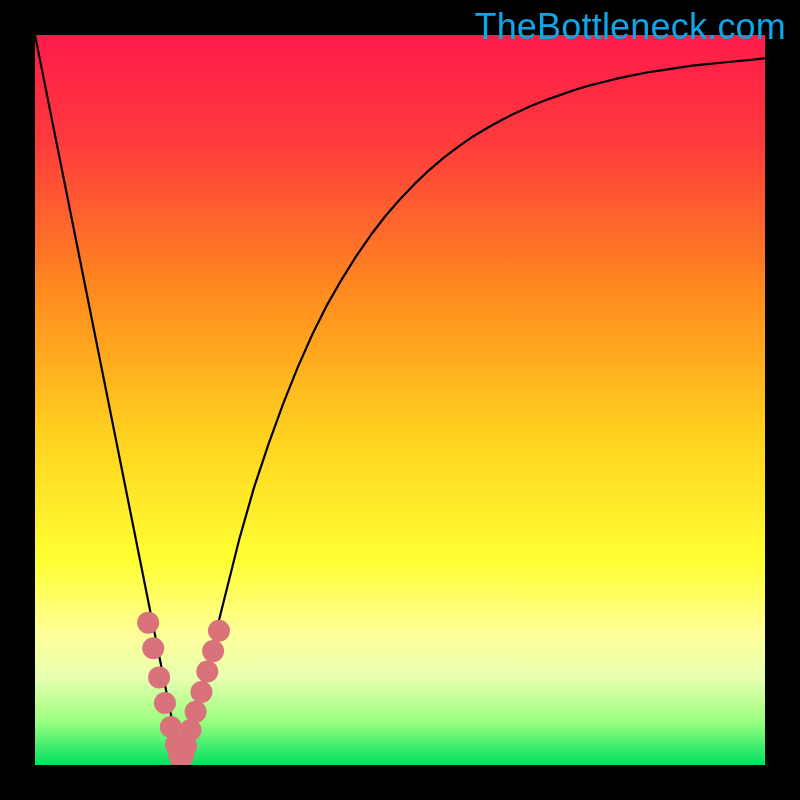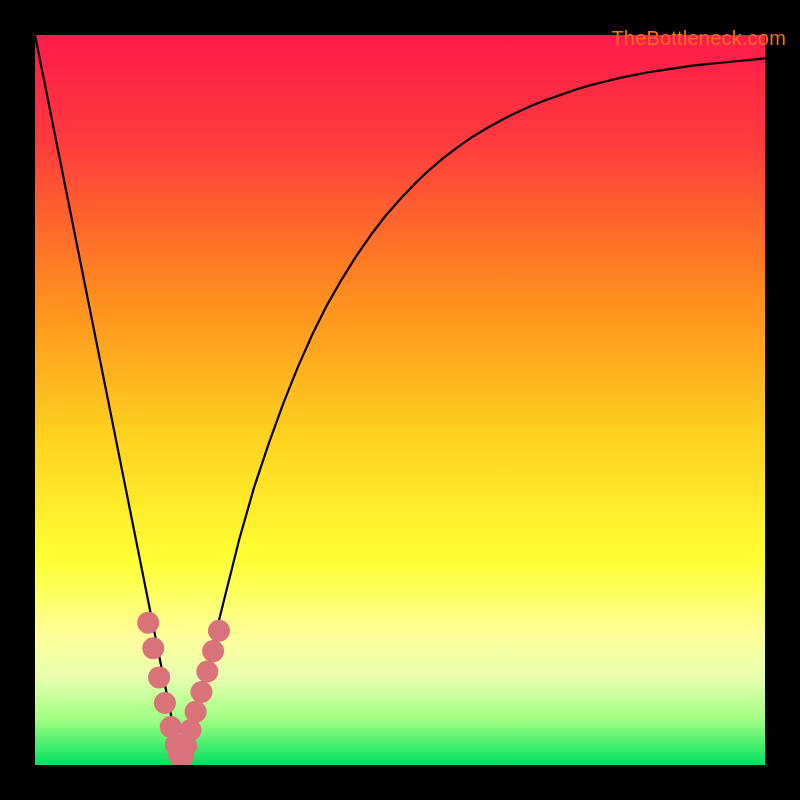--- a/index.html
+++ b/index.html
@@ -14,27 +14,26 @@
     width: 800px;
     height: 800px;
     background: #000;
     position: relative;
     box-sizing: border-box;
   }
   .watermark {
     position: absolute;
     top: 6px;
     right: 14px;
-    color: #f97316;
-    font-size: 20px;
+    color: #0ea5e9;
+    font-size: 36px;
     font-weight: 500;
     letter-spacing: 0.2px;
     z-index: 5;
     user-select: none;
-    margin-top: 21px;
   }
   .plot-area {
     position: absolute;
     left: 35px;
     top: 35px;
     width: 730px;
     height: 730px;
     overflow: hidden;
   }
   .plot-area svg {

